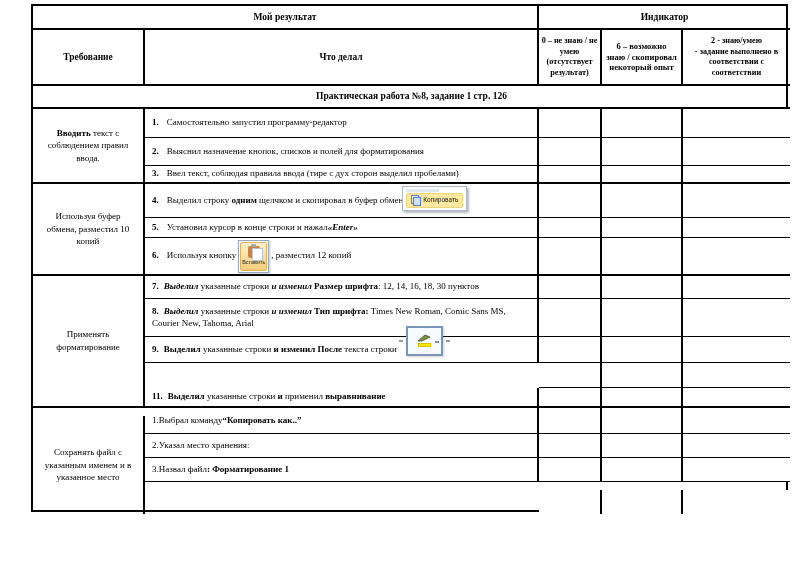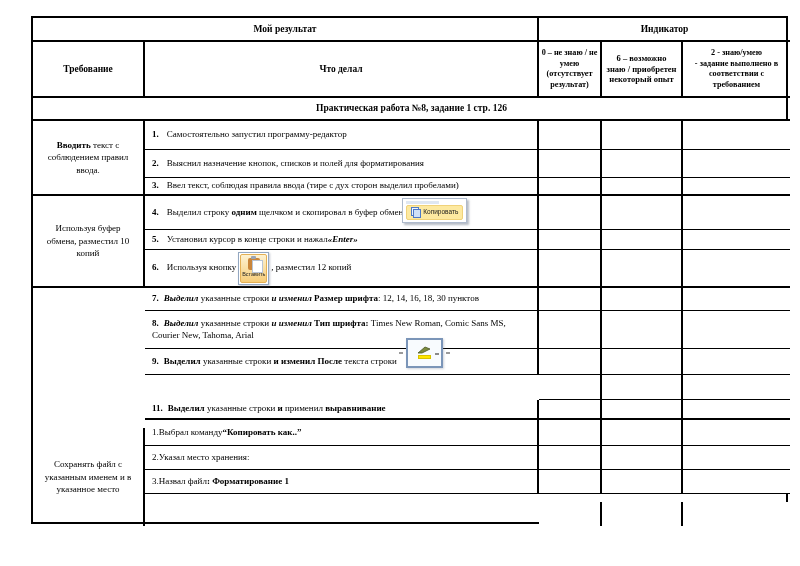--- a/index.html
+++ b/index.html
@@ -2,21 +2,21 @@
 <html><head>
 <meta charset="utf-8">
 <style>
   * { margin:0; padding:0; box-sizing:border-box; }
   html,body { background:#fff; }
   .page {
     position:relative; width:800px; height:566px; background:#ffffff;
     font-family:"Liberation Serif","DejaVu Serif",serif; color:#000;
   }
   .grid-table {
-    position:absolute; left:31px; top:16px; width:757px; height:508px;
+    position:absolute; left:31px; top:4px; width:757px; height:508px;
     display:grid;
     grid-template-columns:112px 394px 63px 81px 107px;
     grid-template-rows:24px 56px 23px 29px 28px 18px 34px 20px 38px 23px 38px 26px 25px 20px 26px 24px 24px 32px;
     border:2px solid #000;
   }
   .cell {
     border-right:2px solid #000; border-bottom:1px solid #000;
     display:flex; align-items:center; padding:1px 7px;
     font-size:9px; line-height:1.3; overflow:visible; position:relative;
   }
@@ -105,28 +105,28 @@
         <span>Что делал</span>
       </div>
     <div class="cell bb2 center vcol score-hdr" style="grid-area:2/3/3/4">
       <div>0 – не знаю / не</div>
       <div>умею</div>
       <div>(отсутствует</div>
       <div>результат)</div>
     </div>
     <div class="cell bb2 center vcol score-hdr" style="grid-area:2/4/3/5;font-size:8.5px">
       <div>6 – возможно</div>
-      <div>знаю / приобретен</div>
+      <div>знаю / скопировал</div>
       <div>некоторый опыт</div>
     </div>
     <div class="cell bb2 br0 center vcol score-hdr" style="grid-area:2/5/3/6">
       <div>2 - знаю/умею</div>
       <div>- задание выполнено в</div>
       <div>соответствии с</div>
-      <div>требованием</div>
+      <div>соответствии</div>
     </div>
 
     <div class="cell bb2 br0 center hdr" style="grid-area:3/1/4/6">
         <span>Практическая работа №8, задание 1 стр. 126</span>
       </div>
 
     <div class="cell bb2 req" style="grid-area:4/1/7/2">
       <span><b>Вводить</b><span> текст с соблюдением правил ввода.</span></span>
     </div>
     <div class="cell task" style="grid-area:4/2/5/3">
@@ -166,20 +166,23 @@
         <span>Используя кнопку </span>
       <span class="paste-btn">
         <span class="paste-inner" style="display:flex">
           <span class="clip-ic"></span>
           <span class="paste-label">Вставить</span>
         </span>
       </span>
       <span>, разместил 12 копий</span>
     </div>
 
+    <div class="cell bb2 req" style="grid-area:10/1/15/2">
+      <span>Применять форматирование</span>
+    </div>
     <div class="cell task" style="grid-area:10/2/11/3">
       <span class="num-sm">7.</span>
         <span><b class="bi">Выделил</b><span> указанные строки </span><b class="bi">и изменил</b><b> Размер шрифта</b><span>: 12, 14, 16, 18, 30 пунктов</span></span>
     </div>
     <div class="cell task" style="grid-area:11/2/12/3">
       <span style="display:inline"><span class="num-sm">8.</span><b class="bi">Выделил</b><span> указанные строки </span><b class="bi">и изменил</b><b> Тип шрифта:</b><span> Times New Roman, Comic Sans MS, Courier New, Tahoma, Arial</span></span>
     </div>
     <div class="cell task" style="grid-area:12/2/13/3">
       <span class="num-sm">9.</span>
         <span><b>Выделил</b><span> указанные строки </span><b>и изменил</b><b> После</b><span> текста строки</span></span>

